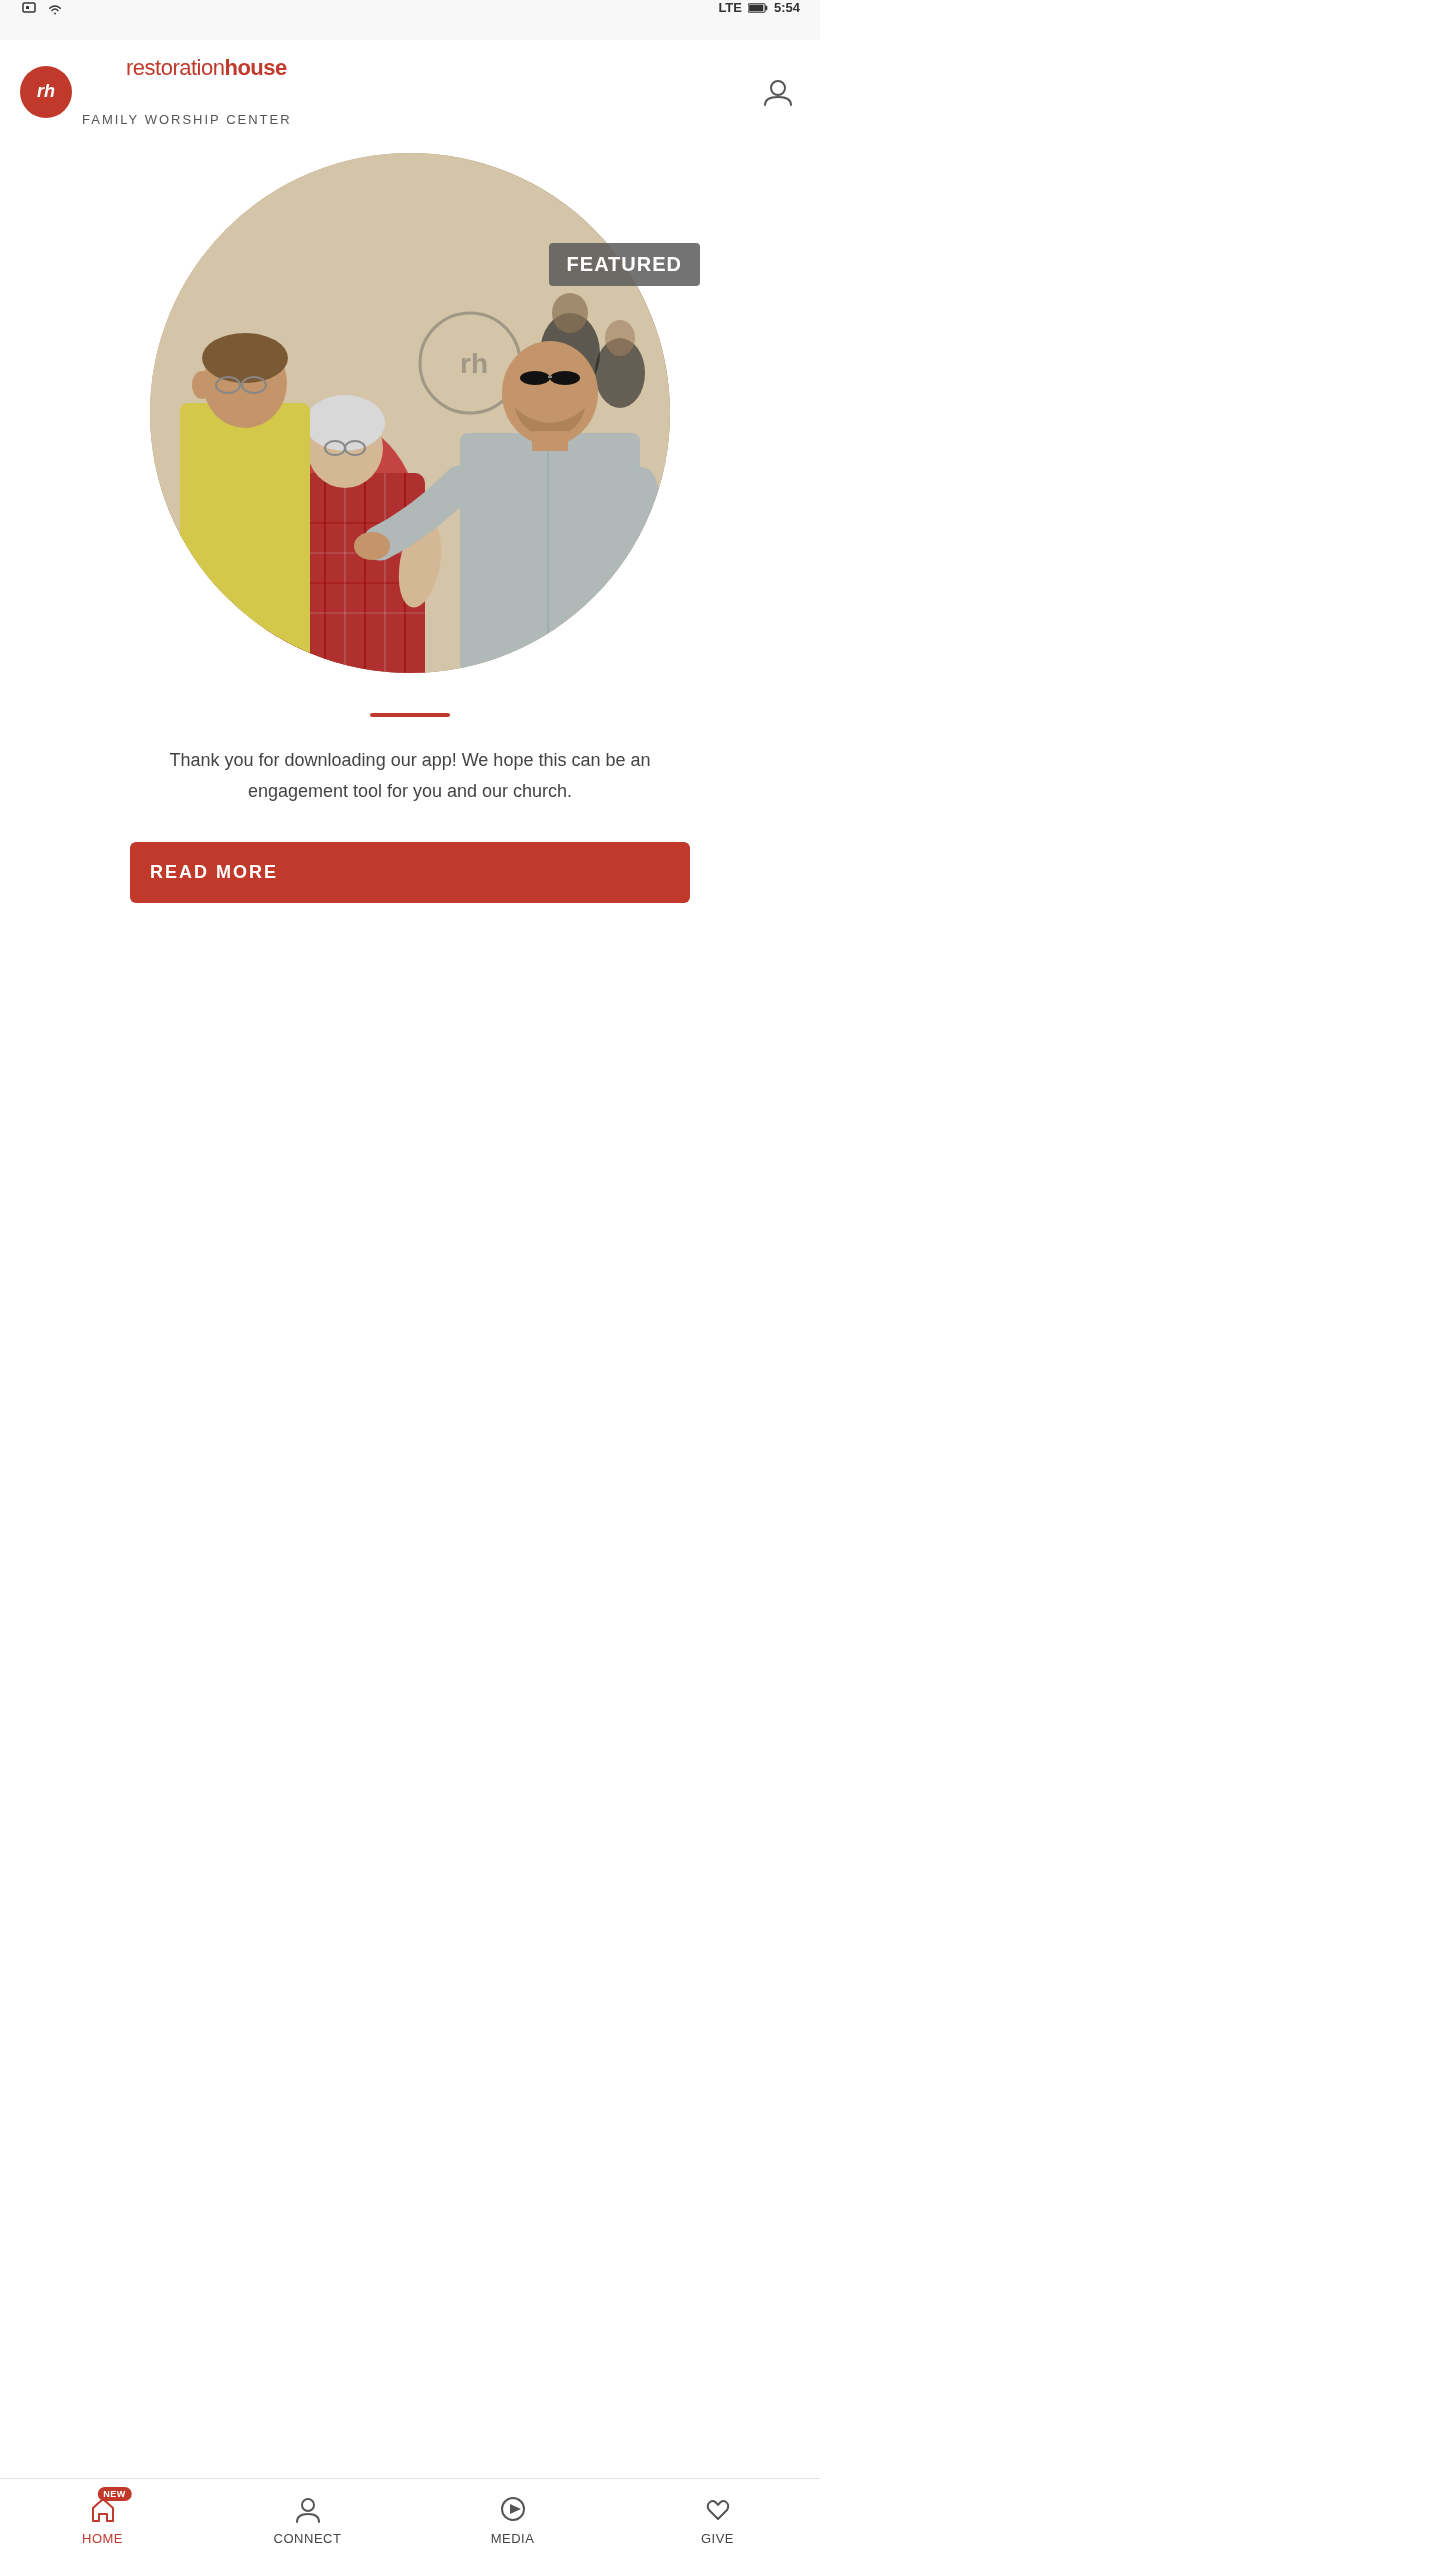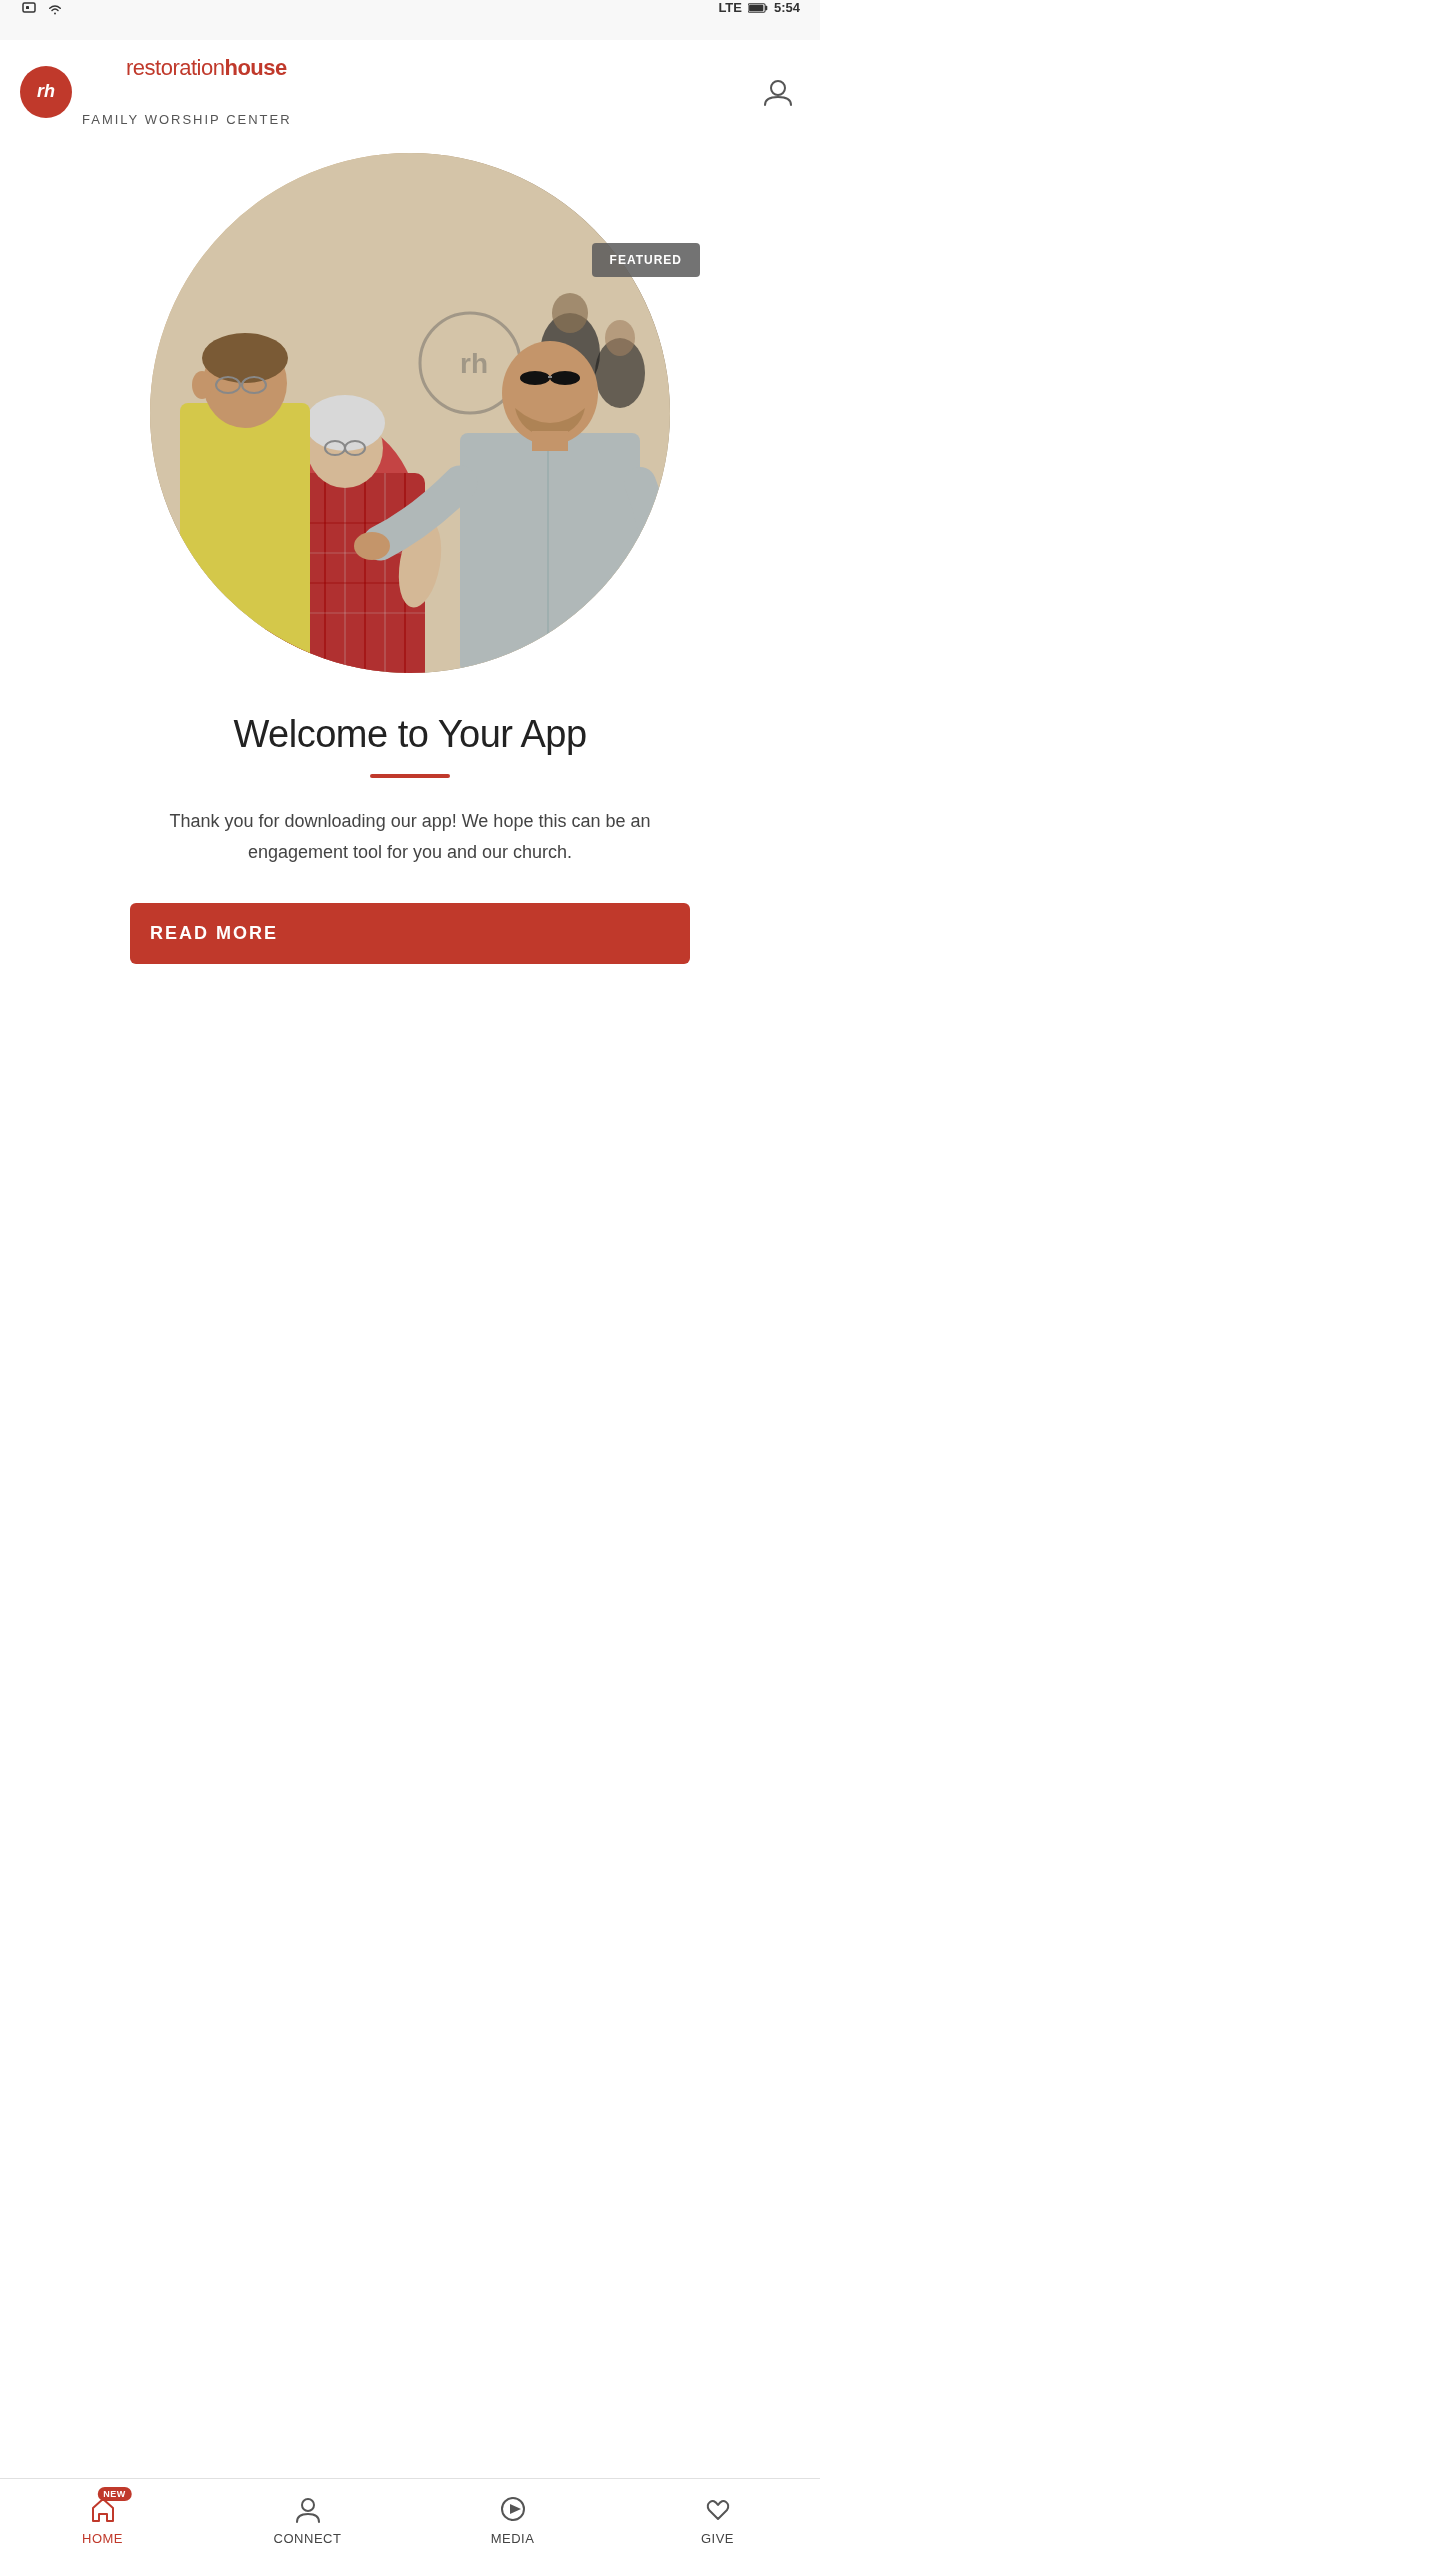--- a/index.html
+++ b/index.html
@@ -132,21 +132,21 @@
       align-items: center;
       justify-content: center;
     }
 
     .featured-badge {
       position: absolute;
       top: 100px;
       right: calc(50% - 290px);
       background: rgba(90, 90, 90, 0.85);
       color: white;
-      font-size: 12px;
+      font-size: 20px;
       font-weight: 700;
       letter-spacing: 1px;
       padding: 10px 18px;
       border-radius: 4px;
     }
 
     
     .content {
       padding: 20px 40px 40px 40px;
       text-align: center;
@@ -375,21 +375,20 @@
       <ellipse cx="52" cy="232" rx="10" ry="14" fill="#c4956a"></ellipse>
 
       <ellipse cx="78" cy="232" rx="12" ry="8" fill="none" stroke="#888" stroke-width="2"></ellipse>
       <ellipse cx="104" cy="232" rx="12" ry="8" fill="none" stroke="#888" stroke-width="2"></ellipse>
     </svg>
   </div>
   <div class="featured-badge">FEATURED</div>
 </div>
 
 <div class="content">
-  <h1 class="welcome-title">Welcome to Your App</h1>
   <div class="red-divider"></div>
   <p class="welcome-description">Thank you for downloading our app! We hope this can be an engagement tool for you and our church.</p>
   <button class="read-more-btn">READ MORE</button>
 </div>
 
 <div class="bottom-nav">
 
   <div class="nav-item active">
     <span class="new-badge">NEW</span>
     <div class="nav-icon">

